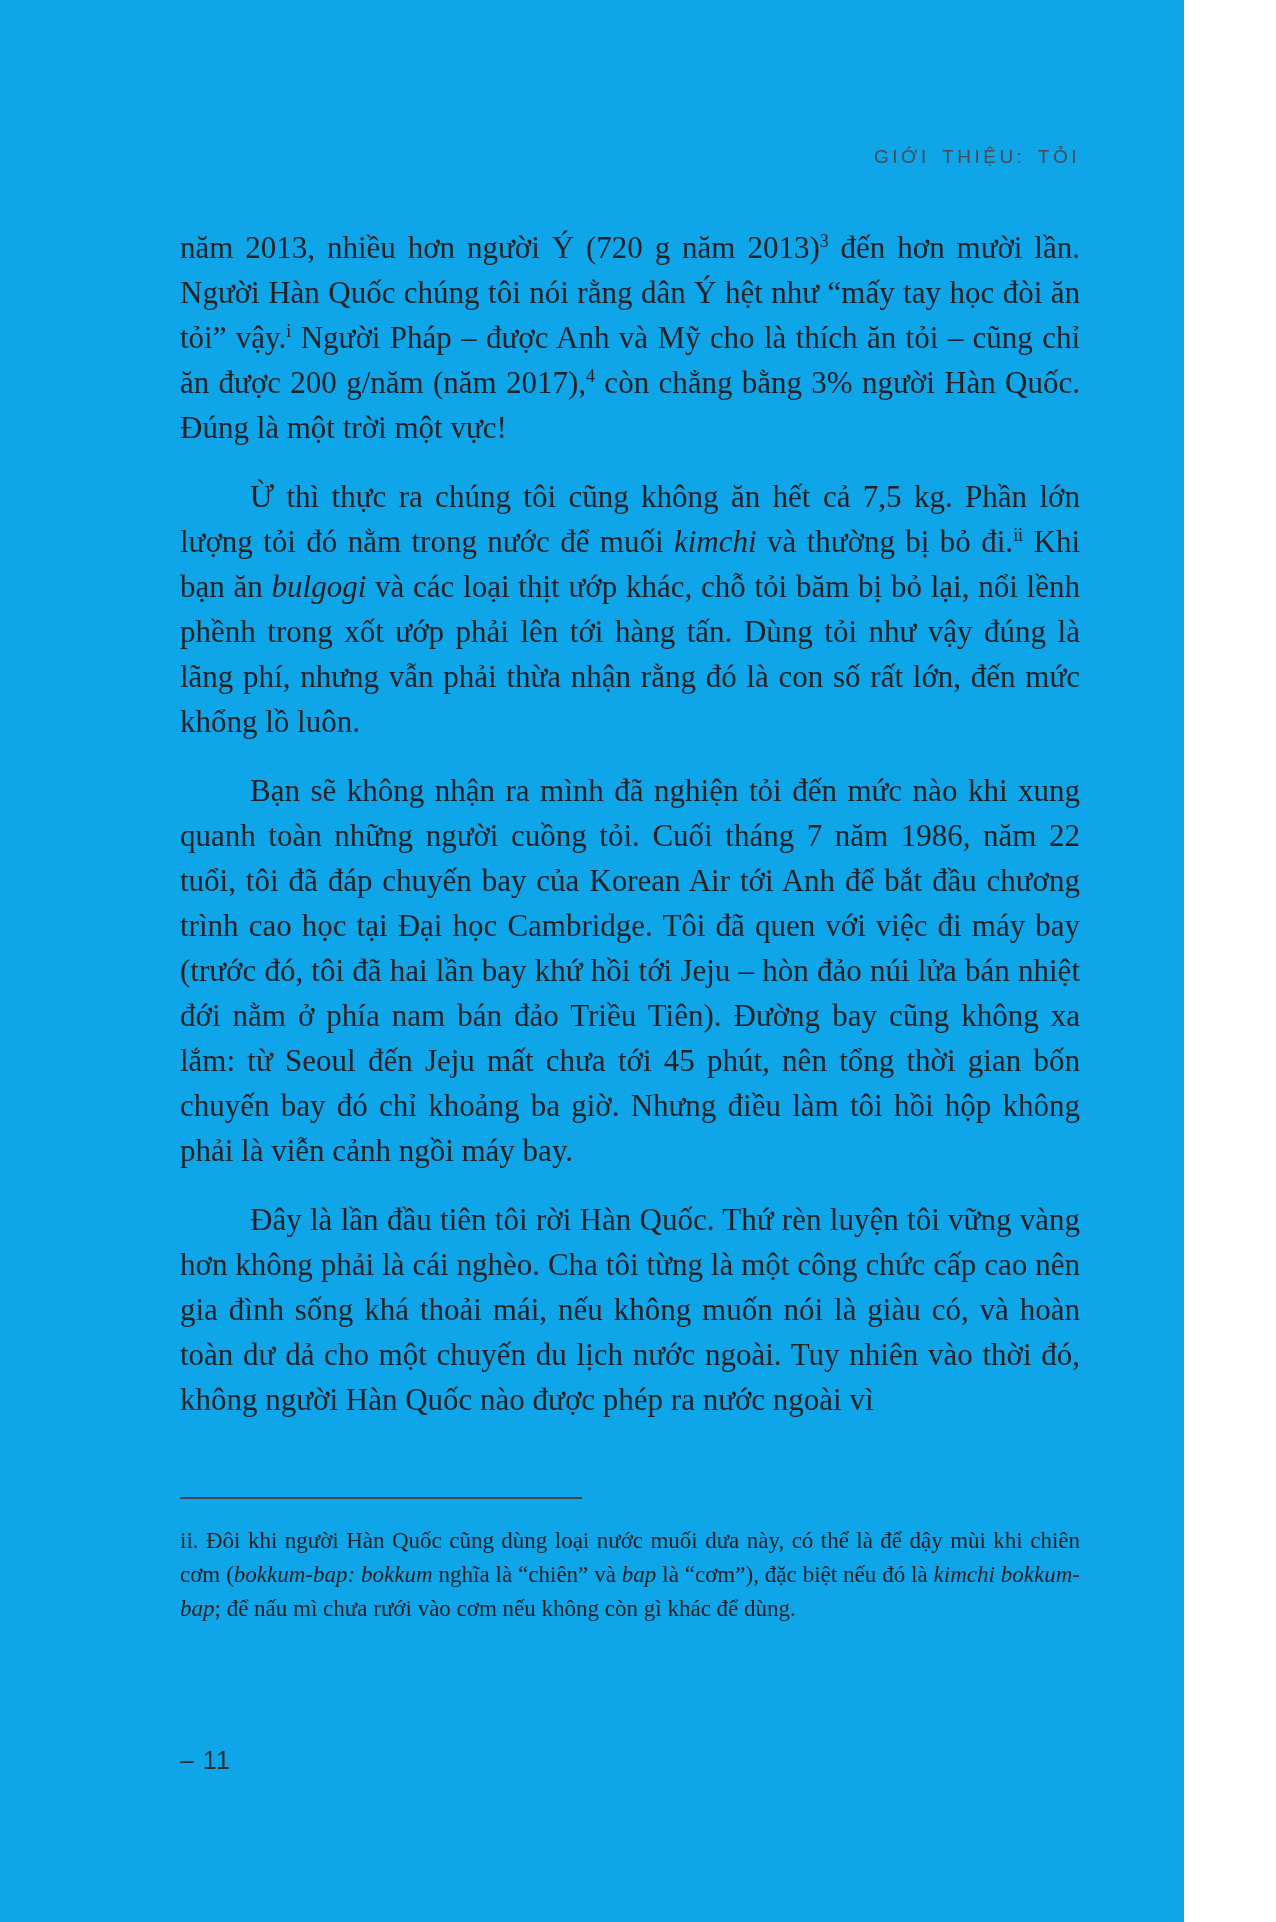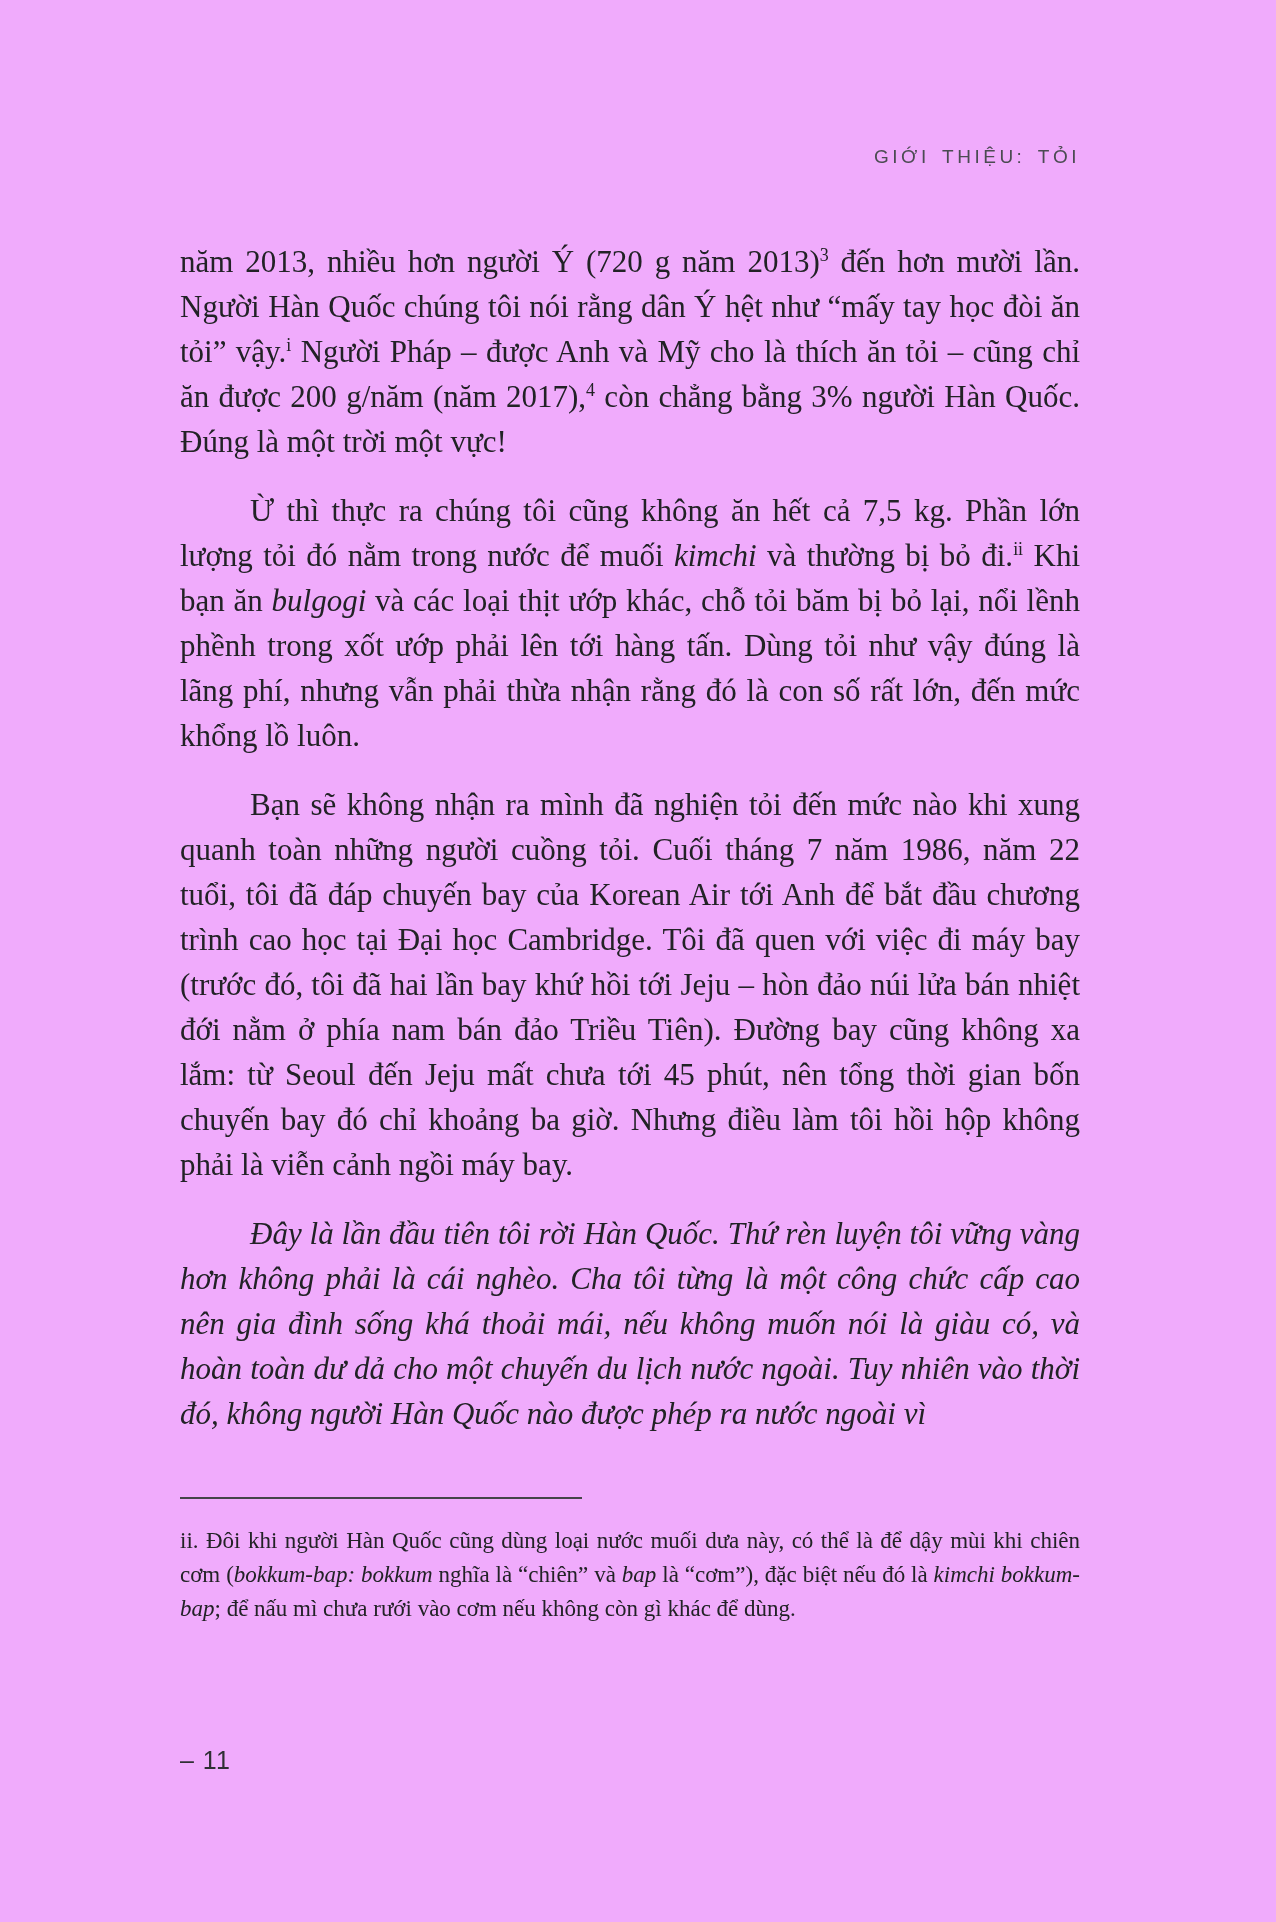--- a/index.html
+++ b/index.html
@@ -2,23 +2,23 @@
 <html lang="vi"><head>
 <meta charset="utf-8">
 <style>
   html, body {
     margin: 0;
     padding: 0;
     background: #ffffff;
   }
   .page {
     position: relative;
-    width: 1276px;
+    width: 1184px;
     height: 1922px;
-    background: #f0abfc;
+    background: #0ea5e9;
     overflow: hidden;
     font-family: "Liberation Serif", "DejaVu Serif", serif;
     color: #222226;
   }
   .running-header {
     position: absolute;
     top: 146px;
     left: 180px;
     width: 900px;
     text-align: right;
@@ -34,24 +34,24 @@
     position: absolute;
     top: 223px;
     left: 180px;
     width: 900px;
     font-size: 31px;
     line-height: 45px;
     text-align: justify;
     color: #222226;
   }
   .body-text p {
-    margin: 16px 0 24px 0;
+    margin: 2px 0 24px 0;
     padding: 0;
   }
-  .body-text p:last-child { margin-bottom: 0; font-style: italic; }
+  .body-text p:last-child { margin-bottom: 0; }
   .body-text p.indent { text-indent: 70px; }
   .body-text em, .footnotes em { font-style: italic; }
   sup.fnref {
     font-size: 0.58em;
     line-height: 0;
     vertical-align: super;
   }
   .footnote-rule {
     position: absolute;
     top: 1497px;

